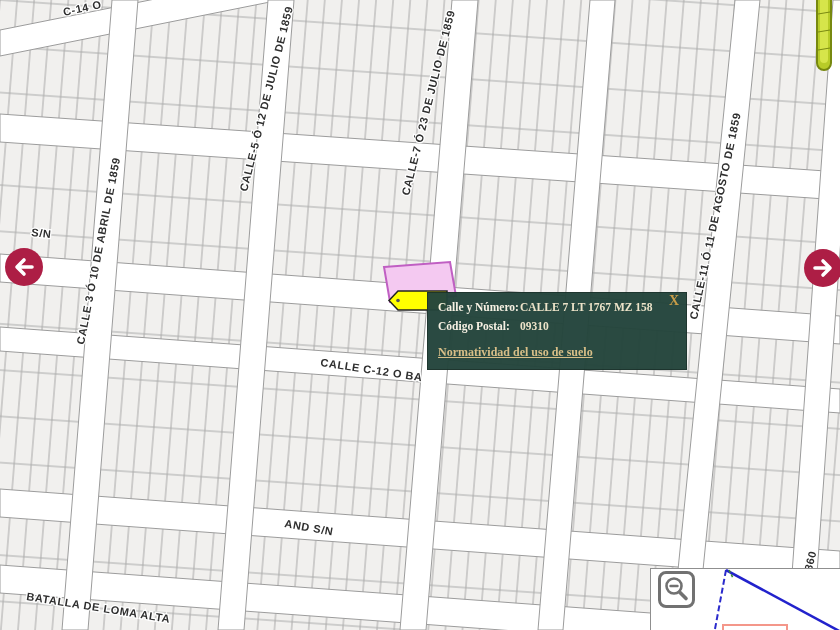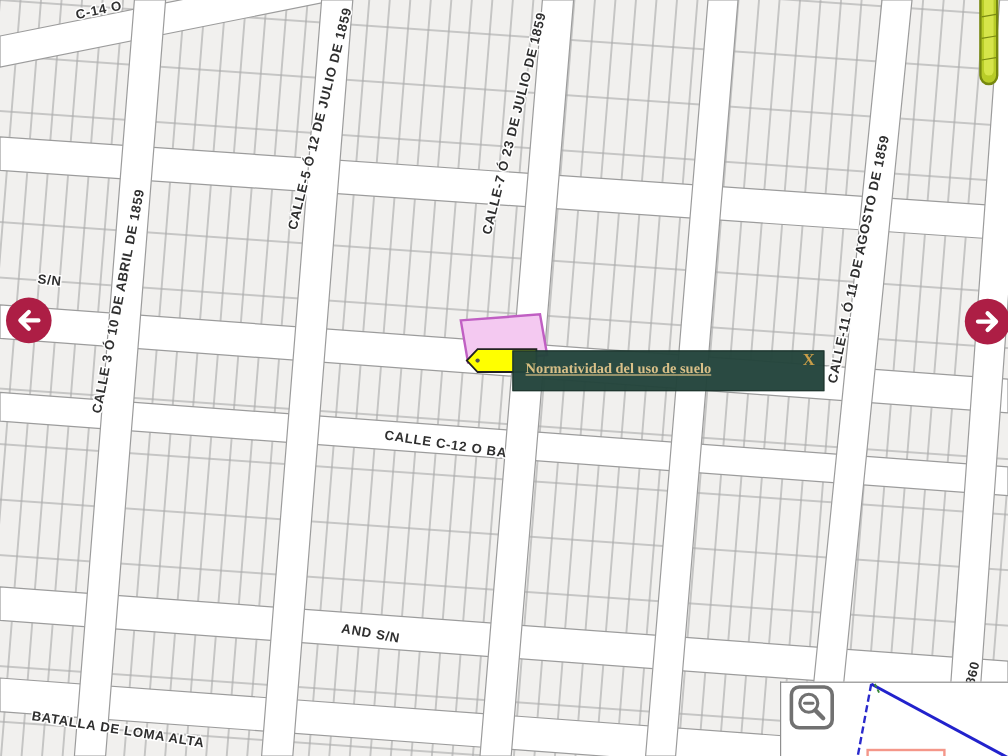--- a/index.html
+++ b/index.html
@@ -10,21 +10,21 @@
                 paint-order:stroke;stroke:#ffffff;stroke-width:2.5px;letter-spacing:0.6px;}
   .pan-btn{position:absolute;width:38px;height:38px;border-radius:50%;background:#AD1E45;
            display:flex;align-items:center;justify-content:center;cursor:pointer;}
   .popup{position:absolute;left:427px;top:292px;width:260px;box-sizing:border-box;
          background:#24453C;border:1px solid #183029;padding:8px 10px 9px 10px;
          color:#F2EAD3;font-family:"Liberation Serif",serif;font-weight:bold;
          font-size:11.5px;line-height:13.5px;opacity:0.97;}
   .popup .row{display:flex;margin-bottom:5px;}
   .popup .lbl{width:82px;flex:none;color:#F7F1E3;}
   .popup .val{flex:1;color:#EDE3C8;}
-  .popup .norm-link{display:inline-block;margin-top:0;color:#D8BE85;
+  .popup .norm-link{display:inline-block;margin-top:8px;color:#D8BE85;
          text-decoration:underline;font-size:12px;cursor:pointer;}
   .popup .close-x{position:absolute;top:1px;right:7px;color:#C79B44;font-size:14px;
          font-family:"Liberation Serif",serif;font-weight:bold;cursor:pointer;line-height:14px;}
   .inset{position:absolute;left:650px;top:568px;width:190px;height:62px;background:#ffffff;
          border-top:1px solid #8f8f8f;border-left:1px solid #8f8f8f;overflow:hidden;}
   .zoom-out-btn{position:absolute;left:7px;top:2px;width:37px;height:37px;background:#ffffff;
          border:3px solid #717171;border-radius:8px;box-sizing:border-box;cursor:pointer;
          display:flex;align-items:center;justify-content:center;}
 </style>
 </head>
@@ -89,20 +89,28 @@
     </svg>
   </div>
   <div class="pan-btn" style="left:804px;top:249px;">
     <svg width="22" height="22" viewBox="0 0 22 22">
       <path d="M3,11 L17,11 M11,4 L18,11 L11,18" fill="none" stroke="#ffffff" stroke-width="3.6" stroke-linecap="round" stroke-linejoin="round"></path>
     </svg>
   </div>
 
   <div class="popup">
     <span class="close-x">X</span>
+    <div class="row">
+      <span class="lbl">Calle y Número:</span>
+      <span class="val">CALLE 7 LT 1767 MZ 158</span>
+    </div>
+    <div class="row">
+      <span class="lbl">Código Postal:</span>
+      <span class="val">09310</span>
+    </div>
     <a class="norm-link">Normatividad del uso de suelo</a>
   </div>
 
   <div class="inset">
     <svg width="190" height="62" viewBox="0 0 190 62">
       <path d="M75,1 L64,60" fill="none" stroke="#2a2acc" stroke-width="2" stroke-dasharray="6 3"></path>
       <path d="M75,1 L192,64" fill="none" stroke="#2222cc" stroke-width="2.6"></path>
       <path d="M78,1 L82,9" fill="none" stroke="#3a8a3a" stroke-width="1.6" stroke-dasharray="3 2"></path>
       <rect x="72" y="56" width="64" height="14" fill="none" stroke="#f4978a" stroke-width="2"></rect>
     </svg>

